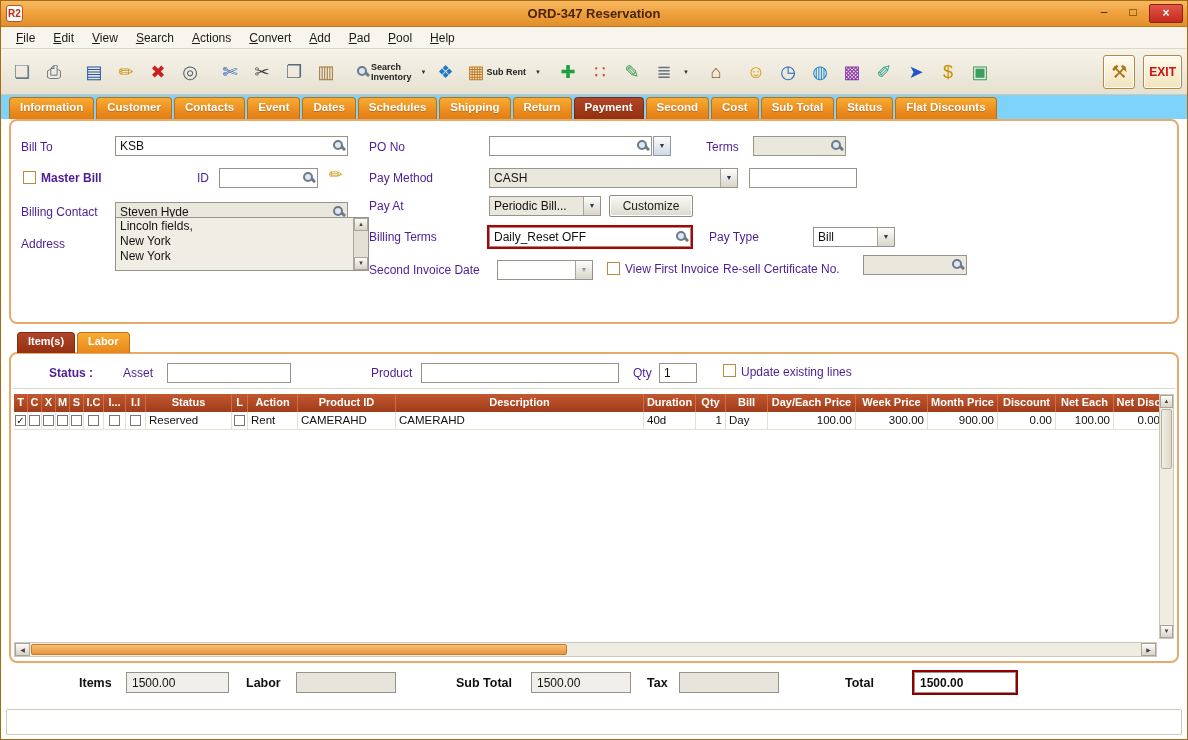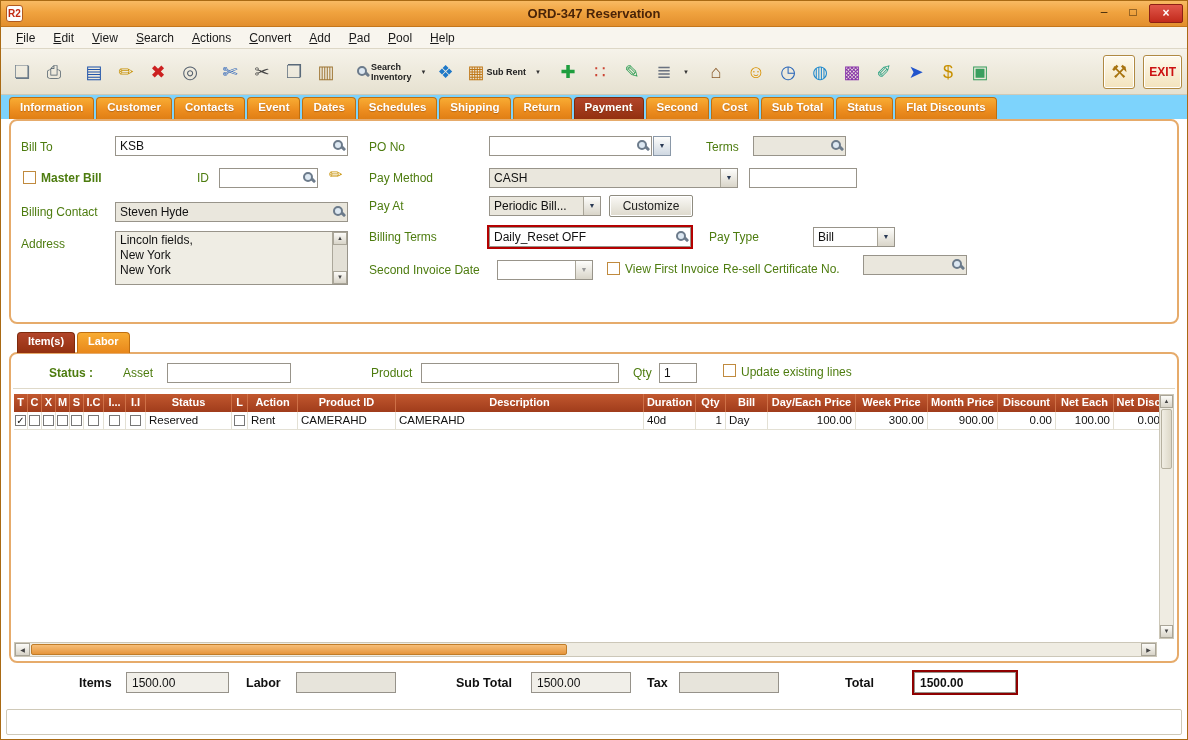--- a/index.html
+++ b/index.html
@@ -43,21 +43,21 @@
   .tab.active { background:linear-gradient(#B2452A,#93300F); border-color:#7E2A0C; }
 
   
   .panel { position:relative; margin:0 8px; height:205px; border:2px solid #E6AB6B; border-radius:8px; background:#FFF; }
   .itabrow { height:21px; display:flex; gap:2px; margin:8px 16px -1px; position:relative; z-index:2; }
   .itab { padding:2px 10px 0; height:21px; font-size:11px; font-weight:bold; color:#FFF; background:linear-gradient(#F8AC33,#E8871B); border:1px solid #BF6F10; border-bottom:none; border-radius:4px 4px 0 0; }
   .itab.active { background:linear-gradient(#B2452A,#93300F); border-color:#7E2A0C; }
   .panel2 { position:relative; margin:0 8px; height:311px; border:2px solid #E6AB6B; border-radius:8px; background:#FFF; }
 
   
-  .lbl { position:absolute; font-size:12px; color:#4d7c0f; line-height:18px; white-space:nowrap; }
+  .lbl { position:absolute; font-size:12px; color:#4c1d95; line-height:18px; white-space:nowrap; }
   .fwrap { position:absolute; height:20px; }
   .fwrap input { width:100%; height:100%; border:1px solid #98948A; background:#FFF; padding:1px 17px 1px 4px; font:12px "Liberation Sans",sans-serif; color:#111; }
   .fwrap.nomag input { padding-right:4px; }
   .fwrap.gray input { background:#EAE7DD; }
   .fwrap .mag { right:3px; top:3px; }
   .fwrap.ring { outline:2px solid #B40000; }
   .cmb { position:absolute; height:20px; border:1px solid #98948A; background:#EAE7DD; }
   .cmb.white { background:#FFF; }
   .ctext { position:absolute; left:4px; right:19px; top:1px; font-size:12px; line-height:16px; white-space:nowrap; overflow:hidden; color:#111; }
   .cbtn { position:absolute; right:0; top:0; bottom:0; width:17px; background:linear-gradient(#FDFDFB,#D9D5C9); border-left:1px solid #A9A598; font-size:7px; color:#2A3A55; text-align:center; line-height:17px; }
@@ -343,21 +343,21 @@
     </div>
     <div class="btn" style="left:598px;top:74px;width:84px">Customize</div>
 
     <span class="lbl" style="left:10px;top:82px">Billing Contact</span>
     <div class="fwrap gray" style="left:104px;top:81px;width:233px">
       <input value="Steven Hyde" style="">
       <span class="mag"></span>
     </div>
 
     <span class="lbl" style="left:10px;top:114px">Address</span>
-    <div class="addr" style="left:104px;top:110px;width:233px;height:54px">
+    <div class="addr" style="left:104px;top:96px;width:254px;height:54px">
       <div class="atext">Lincoln fields,
 New York
 New York</div>
       <div class="vsb">
         <div class="sa up">▲</div>
         <div class="sa dn">▼</div>
       </div>
     </div>
 
     <span class="lbl" style="left:358px;top:107px">Billing Terms</span>

